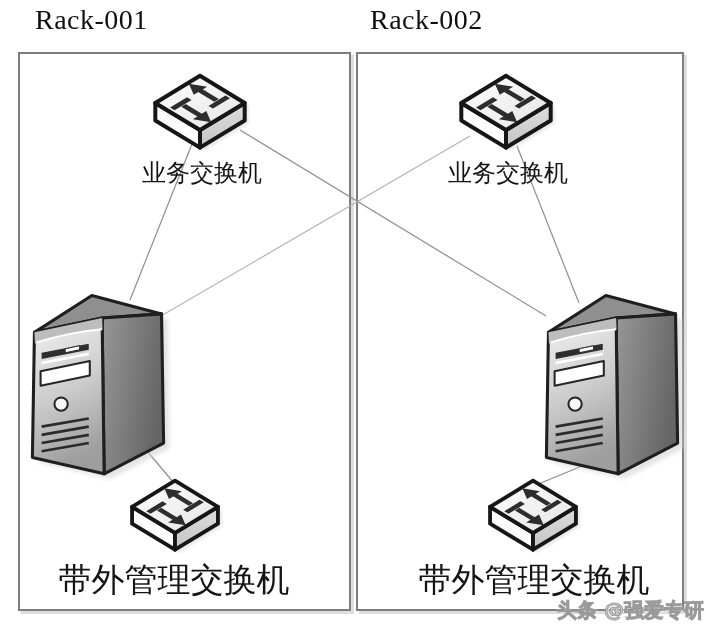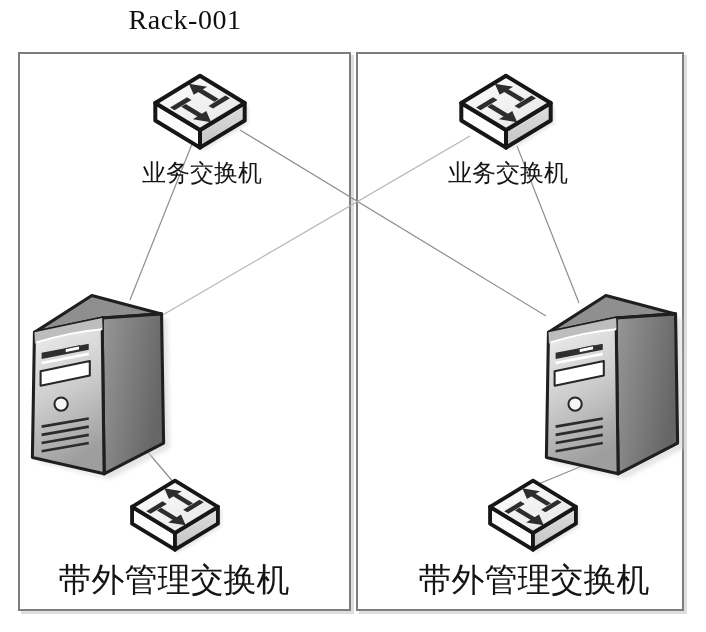--- a/index.html
+++ b/index.html
@@ -1,20 +1,20 @@
 <!DOCTYPE html>
 <html><head>
 <meta charset="utf-8">
 <style>
   html,body{margin:0;padding:0;background:#ffffff;}
   .canvas{position:relative;width:706px;height:632px;background:#ffffff;overflow:hidden;
           font-family:"Liberation Serif","DejaVu Serif",serif;}
   .abs{position:absolute;}
   svg{overflow:visible;}
-  .rack-title{position:absolute;top:4px;width:300px;text-align:center;font-size:28px;
+  .rack-title{position:absolute;top:4px;width:300px;font-size:28px;
               color:#101010;letter-spacing:.5px;z-index:4;}
   .rack-box{position:absolute;top:52px;height:559px;box-sizing:border-box;
             border:2px solid #7d7d7d;background:transparent;
             box-shadow:3px 3px 0 #dedede;z-index:1;}
   #links{position:absolute;left:0;top:0;z-index:2;}
   .icon{position:absolute;z-index:3;}
   .node-label{position:absolute;text-align:center;color:#141414;z-index:4;white-space:nowrap;}
   .biz-label{top:157px;width:300px;font-size:24px;}
   .mgmt-label{top:558px;width:320px;font-size:33px;}
   .watermark{position:absolute;left:538px;top:597px;width:166px;text-align:right;z-index:5;
@@ -85,20 +85,21 @@
           <line x1="15" y1="146" x2="61" y2="138"></line>
           <line x1="15" y1="154" x2="61" y2="146"></line>
           <line x1="15" y1="162" x2="61" y2="154"></line>
           <line x1="15" y1="170" x2="61" y2="162"></line>
         </g>
       </symbol>
     </defs>
   </svg>
 
   <div class="rack-title" style="left:35px">Rack-001</div>
+  <div class="rack-title" style="left:370px">Rack-002</div>
 
   <div class="rack-box" style="left:18px;width:333px"></div>
   <div class="rack-box" style="left:356px;width:328px"></div>
 
   <svg id="links" width="706" height="632">
       <line x1="192" y1="144" x2="130" y2="300" stroke="#8e8e8e" stroke-width="1.2"></line>
       <line x1="240" y1="130" x2="546" y2="316" stroke="#8e8e8e" stroke-width="1.2"></line>
       <line x1="470" y1="136" x2="161" y2="316" stroke="#b4b4b4" stroke-width="1.2"></line>
       <line x1="517" y1="146" x2="579" y2="303" stroke="#8e8e8e" stroke-width="1.2"></line>
       <line x1="130" y1="431" x2="174" y2="483" stroke="#8e8e8e" stroke-width="1.2"></line>
@@ -122,14 +123,15 @@
     </svg>
   <svg class="icon" style="left:487px;top:476px" width="92" height="80">
       <use href="#sym-switch"></use>
     </svg>
 
   <div class="node-label biz-label" style="left:52px">业务交换机</div>
   <div class="node-label biz-label" style="left:358px">业务交换机</div>
   <div class="node-label mgmt-label" style="left:14px">带外管理交换机</div>
   <div class="node-label mgmt-label" style="left:374px">带外管理交换机</div>
 
+  <div class="watermark">头条 @强爱专研</div>
 
 </div>
 
 </body></html>

